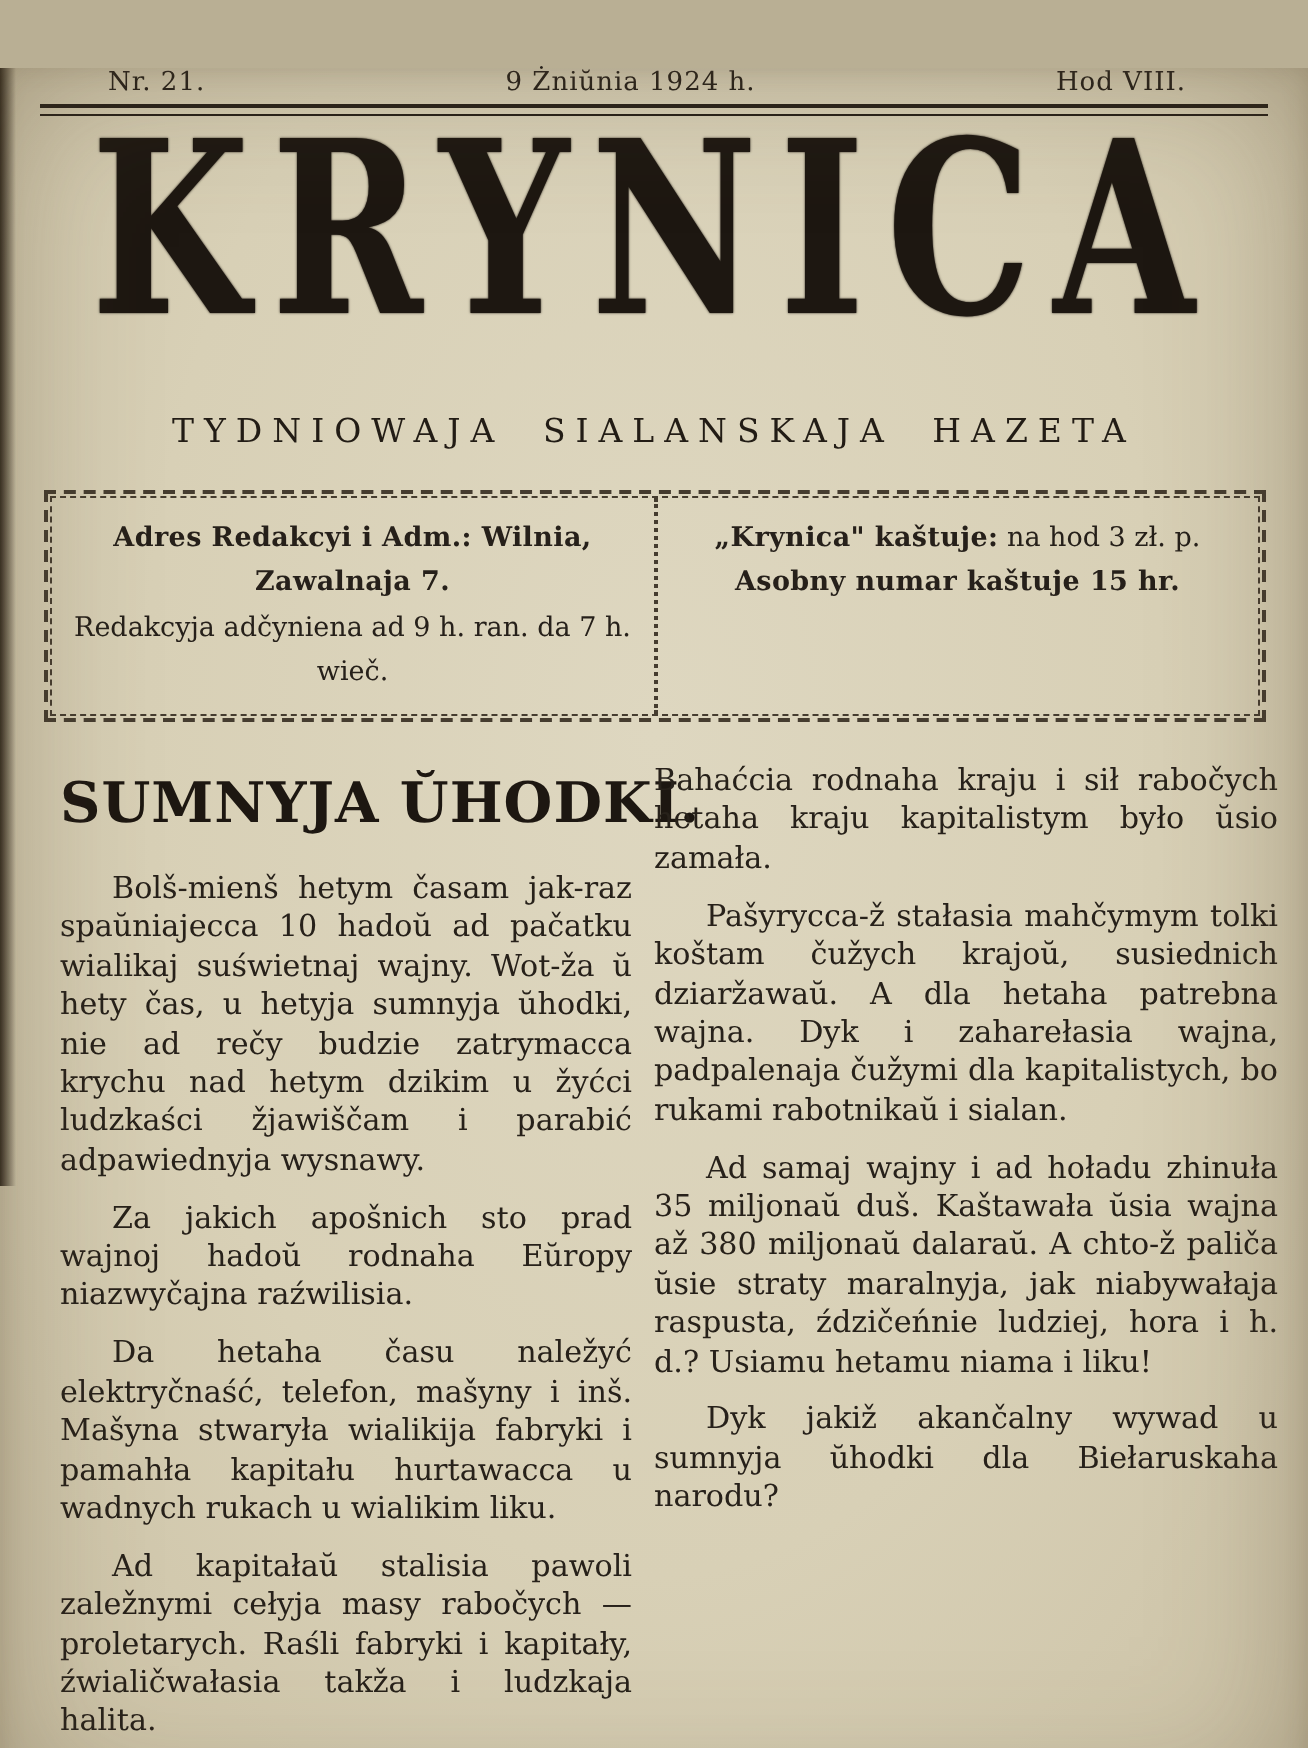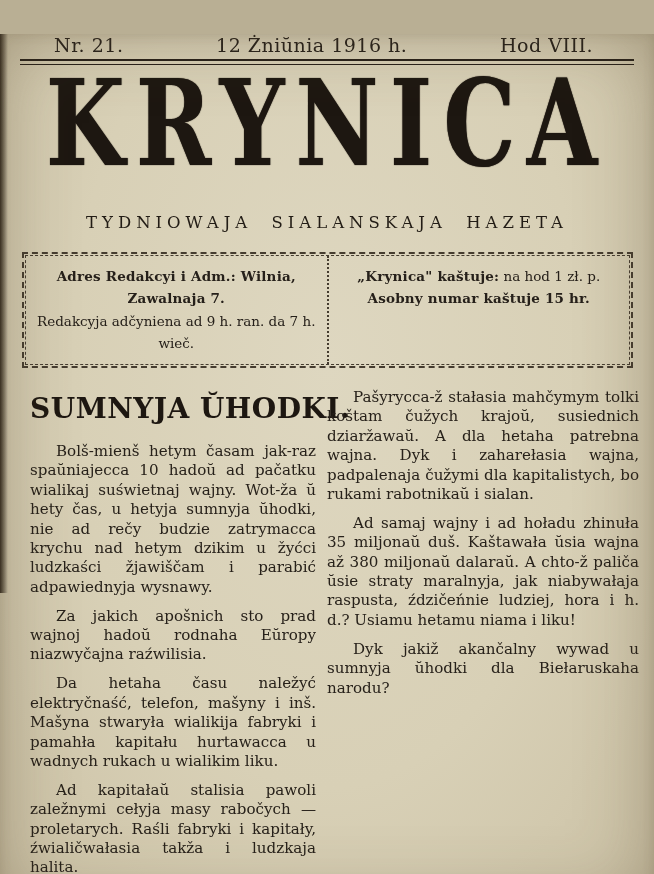--- a/index.html
+++ b/index.html
@@ -11,21 +11,21 @@
     font-family:"DejaVu Serif","Liberation Serif",serif;
     box-sizing:border-box;
   }
   .vignette{position:absolute;inset:0;pointer-events:none;
     box-shadow:inset 0 0 75px rgba(88,72,44,.38), inset 0 0 12px rgba(88,72,44,.18);}
   .edge-shadow{position:absolute;left:0;top:0;width:8px;height:64%;
     background:linear-gradient(to right, rgba(26,19,11,.88), rgba(26,19,11,0));
     pointer-events:none;}
   
   .issue-row{display:flex;justify-content:space-between;align-items:baseline;
-    margin:34px 21px 0 21px;font-size:19px;letter-spacing:.5px;}
+    margin:34px 21px 0 21px;font-size:13px;letter-spacing:.5px;}
   .issue-row .left{padding-left:33px;}
   .issue-row .right{padding-right:40px;}
   .double-rule{margin:3px 20px 0 20px;height:3px;
     border-top:2.5px solid #261f18;border-bottom:1.5px solid #261f18;}
   .title-wrap{height:128px;display:flex;align-items:flex-start;justify-content:center;overflow:visible;}
   .paper-title{
     font-size:91px;font-weight:bold;letter-spacing:11px;line-height:1;
     transform:scaleY(1.32);transform-origin:center 12px;
     color:#1d1711;white-space:nowrap;margin-top:2px;
     text-shadow:0 0 1px #1d1711;
@@ -51,54 +51,55 @@
   .col p.no-indent{text-indent:0;}
 </style>
 </head>
 <body>
 
 <div class="page">
   <div class="edge-shadow"></div>
 
   <div class="issue-row">
     <span class="left">Nr. 21.</span>
-    <span class="center">12 Żniŭnia 1916 h.</span>
+    <span class="center">9 Żniŭnia 1924 h.</span>
     <span class="right">Hod VIII.</span>
   </div>
   <div class="double-rule"></div>
 
   <div class="title-wrap">
     <div class="paper-title">KRYNICA</div>
   </div>
   <div class="subtitle">TYDNIOWAJA SIALANSKAJA HAZETA</div>
 
   <div class="info-box">
     <div class="info-box-inner">
       <div class="info-cell left">
         <div><b>Adres Redakcyi i Adm.: Wilnia, Zawalnaja 7.</b></div>
         <div>Redakcyja adčyniena ad 9 h. ran. da 7 h. wieč.</div>
       </div>
       <div class="info-cell right">
-        <div><b>„Krynica" kaštuje:</b><span> na hod 1 zł. p.</span></div>
+        <div><b>„Krynica" kaštuje:</b><span> na hod 3 zł. p.</span></div>
         <div><b>Asobny numar kaštuje 15 hr.</b></div>
       </div>
     </div>
   </div>
 
   <div class="body-cols">
     <div class="col col-left">
       <div class="article-heading">SUMNYJA ŬHODKI.</div>
       <p>Bolš-mienš hetym časam jak-raz spaŭniajecca 10 hadoŭ ad pačatku wialikaj suświetnaj wajny. Wot-ža ŭ hety čas, u hetyja sumnyja ŭhodki, nie ad rečy budzie zatrymacca krychu nad hetym dzikim u žyćci ludzkaści žjawiščam i parabić adpawiednyja wysnawy.</p>
       <p>Za jakich apošnich sto prad wajnoj hadoŭ rodnaha Eŭropy niazwyčajna raźwilisia.</p>
       <p>Da hetaha času naležyć elektryčnaść, telefon, mašyny i inš. Mašyna stwaryła wialikija fabryki i pamahła kapitału hurtawacca u wadnych rukach u wialikim liku.</p>
       <p>Ad kapitałaŭ stalisia pawoli zaležnymi cełyja masy rabočych — proletarych. Raśli fabryki i kapitały, źwialičwałasia takža i ludzkaja halita.</p>
       <p>Nawuka takža ŭściaž uzrastała i što-raz to abwiaščała świetu nowyja zdabyčy.</p>
 
     </div>
     <div class="col col-right">
+      <p class="no-indent">Bahaćcia rodnaha kraju i sił rabočych hetaha kraju kapitalistym było ŭsio zamała.</p>
       <p>Pašyrycca-ž stałasia mahčymym tolki koštam čužych krajoŭ, susiednich dziaržawaŭ. A dla hetaha patrebna wajna. Dyk i zaharełasia wajna, padpalenaja čužymi dla kapitalistych, bo rukami rabotnikaŭ i sialan.</p>
       <p>Ad samaj wajny i ad hoładu zhinuła 35 miljonaŭ duš. Kaštawała ŭsia wajna až 380 miljonaŭ dalaraŭ. A chto-ž paliča ŭsie straty maralnyja, jak niabywałaja raspusta, ździčeńnie ludziej, hora i h. d.? Usiamu hetamu niama i liku!</p>
       <p>Dyk jakiž akančalny wywad u sumnyja ŭhodki dla Biełaruskaha narodu?</p>
 
     </div>
   </div>
 
   <div class="vignette"></div>
 </div>
 

